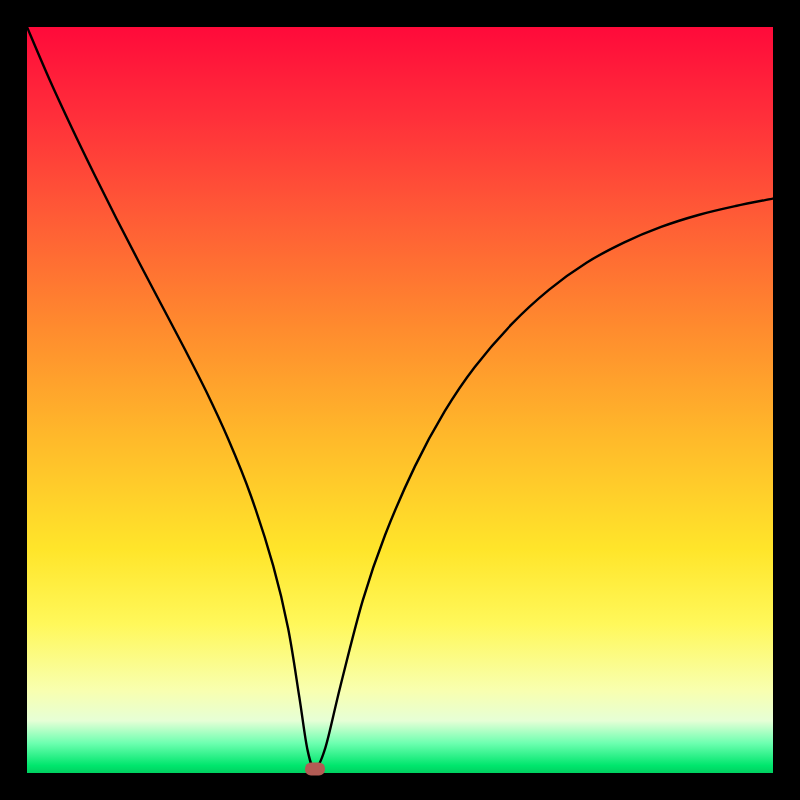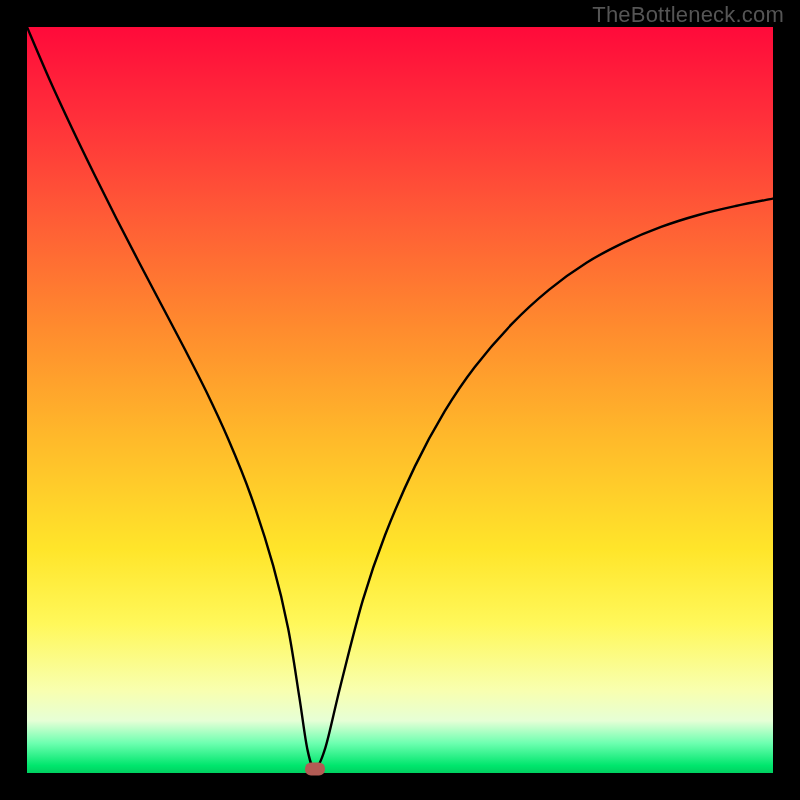--- a/index.html
+++ b/index.html
@@ -61,21 +61,20 @@
     height: 13px;
     border-radius: 6px;
     background: #b25b54;
     transform: translate(-50%, -50%);
   }
 </style>
 </head>
 <body>
 
 <div class="frame">
-  <div class="watermark">TheBottleneck.com</div>
 
   <div class="plot-area">
     <svg class="curve-svg" viewBox="0 0 746 746" preserveAspectRatio="none">
       <path id="curve-path" fill="none" stroke="#000000" stroke-width="2.4" stroke-linecap="round" stroke-linejoin="round" d="M 0.00 0.00 C 3.73 8.70, 14.92 35.43, 22.38 52.22 C 29.84 69.00, 37.30 84.92, 44.76 100.71 C 52.22 116.50, 59.68 131.79, 67.14 146.96 C 74.60 162.13, 82.06 177.05, 89.52 191.72 C 96.98 206.39, 104.44 220.69, 111.90 234.99 C 119.36 249.29, 126.82 263.34, 134.28 277.51 C 141.74 291.69, 149.20 305.61, 156.66 320.03 C 164.12 334.46, 171.58 348.63, 179.04 364.05 C 186.50 379.47, 193.96 395.13, 201.42 412.54 C 208.88 429.94, 216.34 447.48, 223.80 468.49 C 231.26 489.50, 239.96 516.48, 246.18 538.61 C 252.40 560.74, 256.75 579.39, 261.10 601.28 C 265.45 623.16, 269.06 649.64, 272.29 669.91 C 275.52 690.17, 277.88 710.94, 280.50 722.87 C 283.11 734.81, 284.97 741.90, 287.96 741.52 C 290.94 741.15, 294.17 734.31, 298.40 720.64 C 302.63 706.96, 307.10 683.96, 313.32 659.46 C 319.54 634.97, 328.24 598.91, 335.70 573.67 C 343.16 548.43, 349.38 530.41, 358.08 508.03 C 366.78 485.65, 377.97 460.03, 387.92 439.39 C 397.87 418.75, 407.81 400.73, 417.76 384.19 C 427.71 367.65, 436.41 354.72, 447.60 340.18 C 458.79 325.63, 472.47 309.84, 484.90 296.91 C 497.33 283.98, 509.77 272.79, 522.20 262.59 C 534.63 252.40, 547.07 243.57, 559.50 235.74 C 571.93 227.90, 584.37 221.56, 596.80 215.59 C 609.23 209.63, 621.67 204.53, 634.10 199.93 C 646.53 195.33, 658.97 191.47, 671.40 187.99 C 683.83 184.51, 696.27 181.78, 708.70 179.04 C 721.13 176.30, 739.78 172.82, 746.00 171.58"></path>
     </svg>
     <div class="marker" id="min-marker" style="left: 287.956px; top: 742.27px; background: rgb(178, 91, 84);"></div>
   </div>
 </div>
 
 </body></html>

